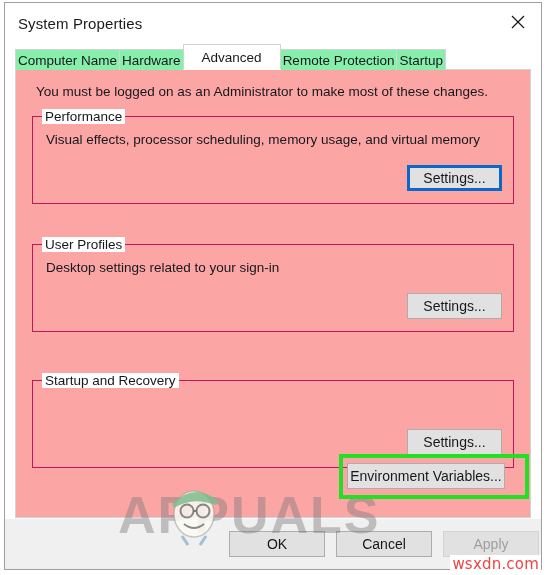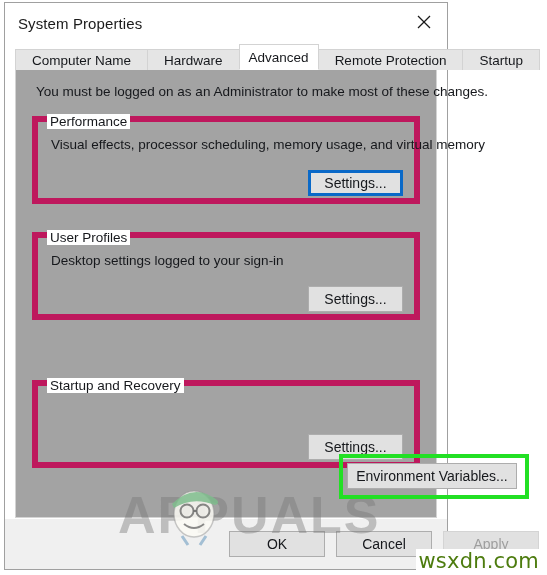--- a/index.html
+++ b/index.html
@@ -14,21 +14,21 @@
     -webkit-font-smoothing: antialiased;
     overflow: hidden;
     position: relative;
   }
 
   
   .window {
     position: absolute;
     left: 4px;
     top: 2px;
-    width: 444px;
+    width: 538px;
     height: 568px;
     background: #ffffff;
     border: 1px solid #a0a0a0;
     box-sizing: border-box;
     display: flex;
     flex-direction: column;
   }
 
   
   .titlebar {
@@ -68,70 +68,70 @@
     background: #ffffff;
   }
   .tabstrip-inner {
     display: flex;
     align-items: flex-end;
     height: 27px;
   }
   .tab {
     font-size: 13.5px;
     color: #16181c;
-    background: #e5e5e5;
+    background: #86efac;
     border: 1px solid #d3d3d3;
     border-bottom: none;
     height: 21px;
     line-height: 21px;
-    padding: 0 16px;
+    padding: 0 2px;
     margin-right: -1px;
     box-sizing: border-box;
     white-space: nowrap;
     cursor: default;
     position: relative;
     z-index: 1;
   }
   .tab.active {
     background: #ffffff;
     height: 26px;
     line-height: 25px;
     border: 1px solid #d3d3d3;
     border-bottom: 1px solid #ffffff;
     z-index: 5;
-    padding: 0 9px;
+    padding: 0 18px;
   }
 
   
   .tabpanel {
     flex: 1;
     margin: 0 10px 0 10px;
     border: 1px solid #d3d3d3;
     border-top: 1px solid #d3d3d3;
-    background: #a3a3a3;
+    background: #fca5a5;
     position: relative;
     margin-top: -1px;
     box-sizing: border-box;
   }
 
   .intro-text {
     position: absolute;
     left: 20px;
     top: 14px;
     font-size: 13.5px;
     color: #16181c;
     white-space: nowrap;
   }
 
   
   .groupbox {
     position: absolute;
     left: 16px;
     right: 16px;
-    border: 6px solid #be185d;
+    border: 1px solid #be185d;
     box-sizing: border-box;
   }
   .gb-legend {
     position: absolute;
     top: -8px;
     left: 9px;
     background: #ffffff;
     padding: 0 3px;
     font-size: 13.5px;
     color: #16181c;
@@ -177,21 +177,21 @@
     position: absolute;
     width: 95px;
     height: 26px;
     right: 11px;
   }
 
   .envvar-btn {
     position: absolute;
     left: 347px;
     top: 463px;
-    width: 170px;
+    width: 158px;
     height: 26px;
   }
 
   
   .green-highlight {
     position: absolute;
     left: 339px;
     top: 454px;
     width: 190px;
     height: 45px;
@@ -239,22 +239,22 @@
     letter-spacing: 2px;
     color: rgba(120,120,120,0.42);
     line-height: 58px;
     white-space: nowrap;
   }
   .wsxdn-wm {
     position: absolute;
     right: 6px;
     bottom: 2px;
     font-family: "DejaVu Sans", sans-serif;
-    font-size: 21px;
-    color: #4d7c0f;
+    font-size: 15px;
+    color: #ef4444;
     background: #ffffff;
     padding: 0 2px;
     z-index: 60;
     letter-spacing: .2px;
   }
 </style>
 </head>
 <body>
 
 <div class="window">
@@ -282,23 +282,23 @@
   <div class="tabpanel">
 
     <div class="intro-text">You must be logged on as an Administrator to make most of these changes.</div>
 
     <div class="groupbox" style="top:46px; height:88px;">
       <span class="gb-legend">Performance</span>
       <span class="gb-desc">Visual effects, processor scheduling, memory usage, and virtual memory</span>
       <div class="btn focused settings-btn" style="top:48px;">Settings...</div>
     </div>
 
-    <div class="groupbox" style="top:162px; height:88px;">
+    <div class="groupbox" style="top:174px; height:88px;">
       <span class="gb-legend">User Profiles</span>
-      <span class="gb-desc">Desktop settings logged to your sign-in</span>
+      <span class="gb-desc">Desktop settings related to your sign-in</span>
       <div class="btn settings-btn" style="top:48px;">Settings...</div>
     </div>
 
     <div class="groupbox" style="top:288px; height:88px;margin-top:22px;">
       <span class="gb-legend">Startup and Recovery</span>
       <div class="btn settings-btn" style="top:48px;">Settings...</div>
     </div>
 
   </div>
 

